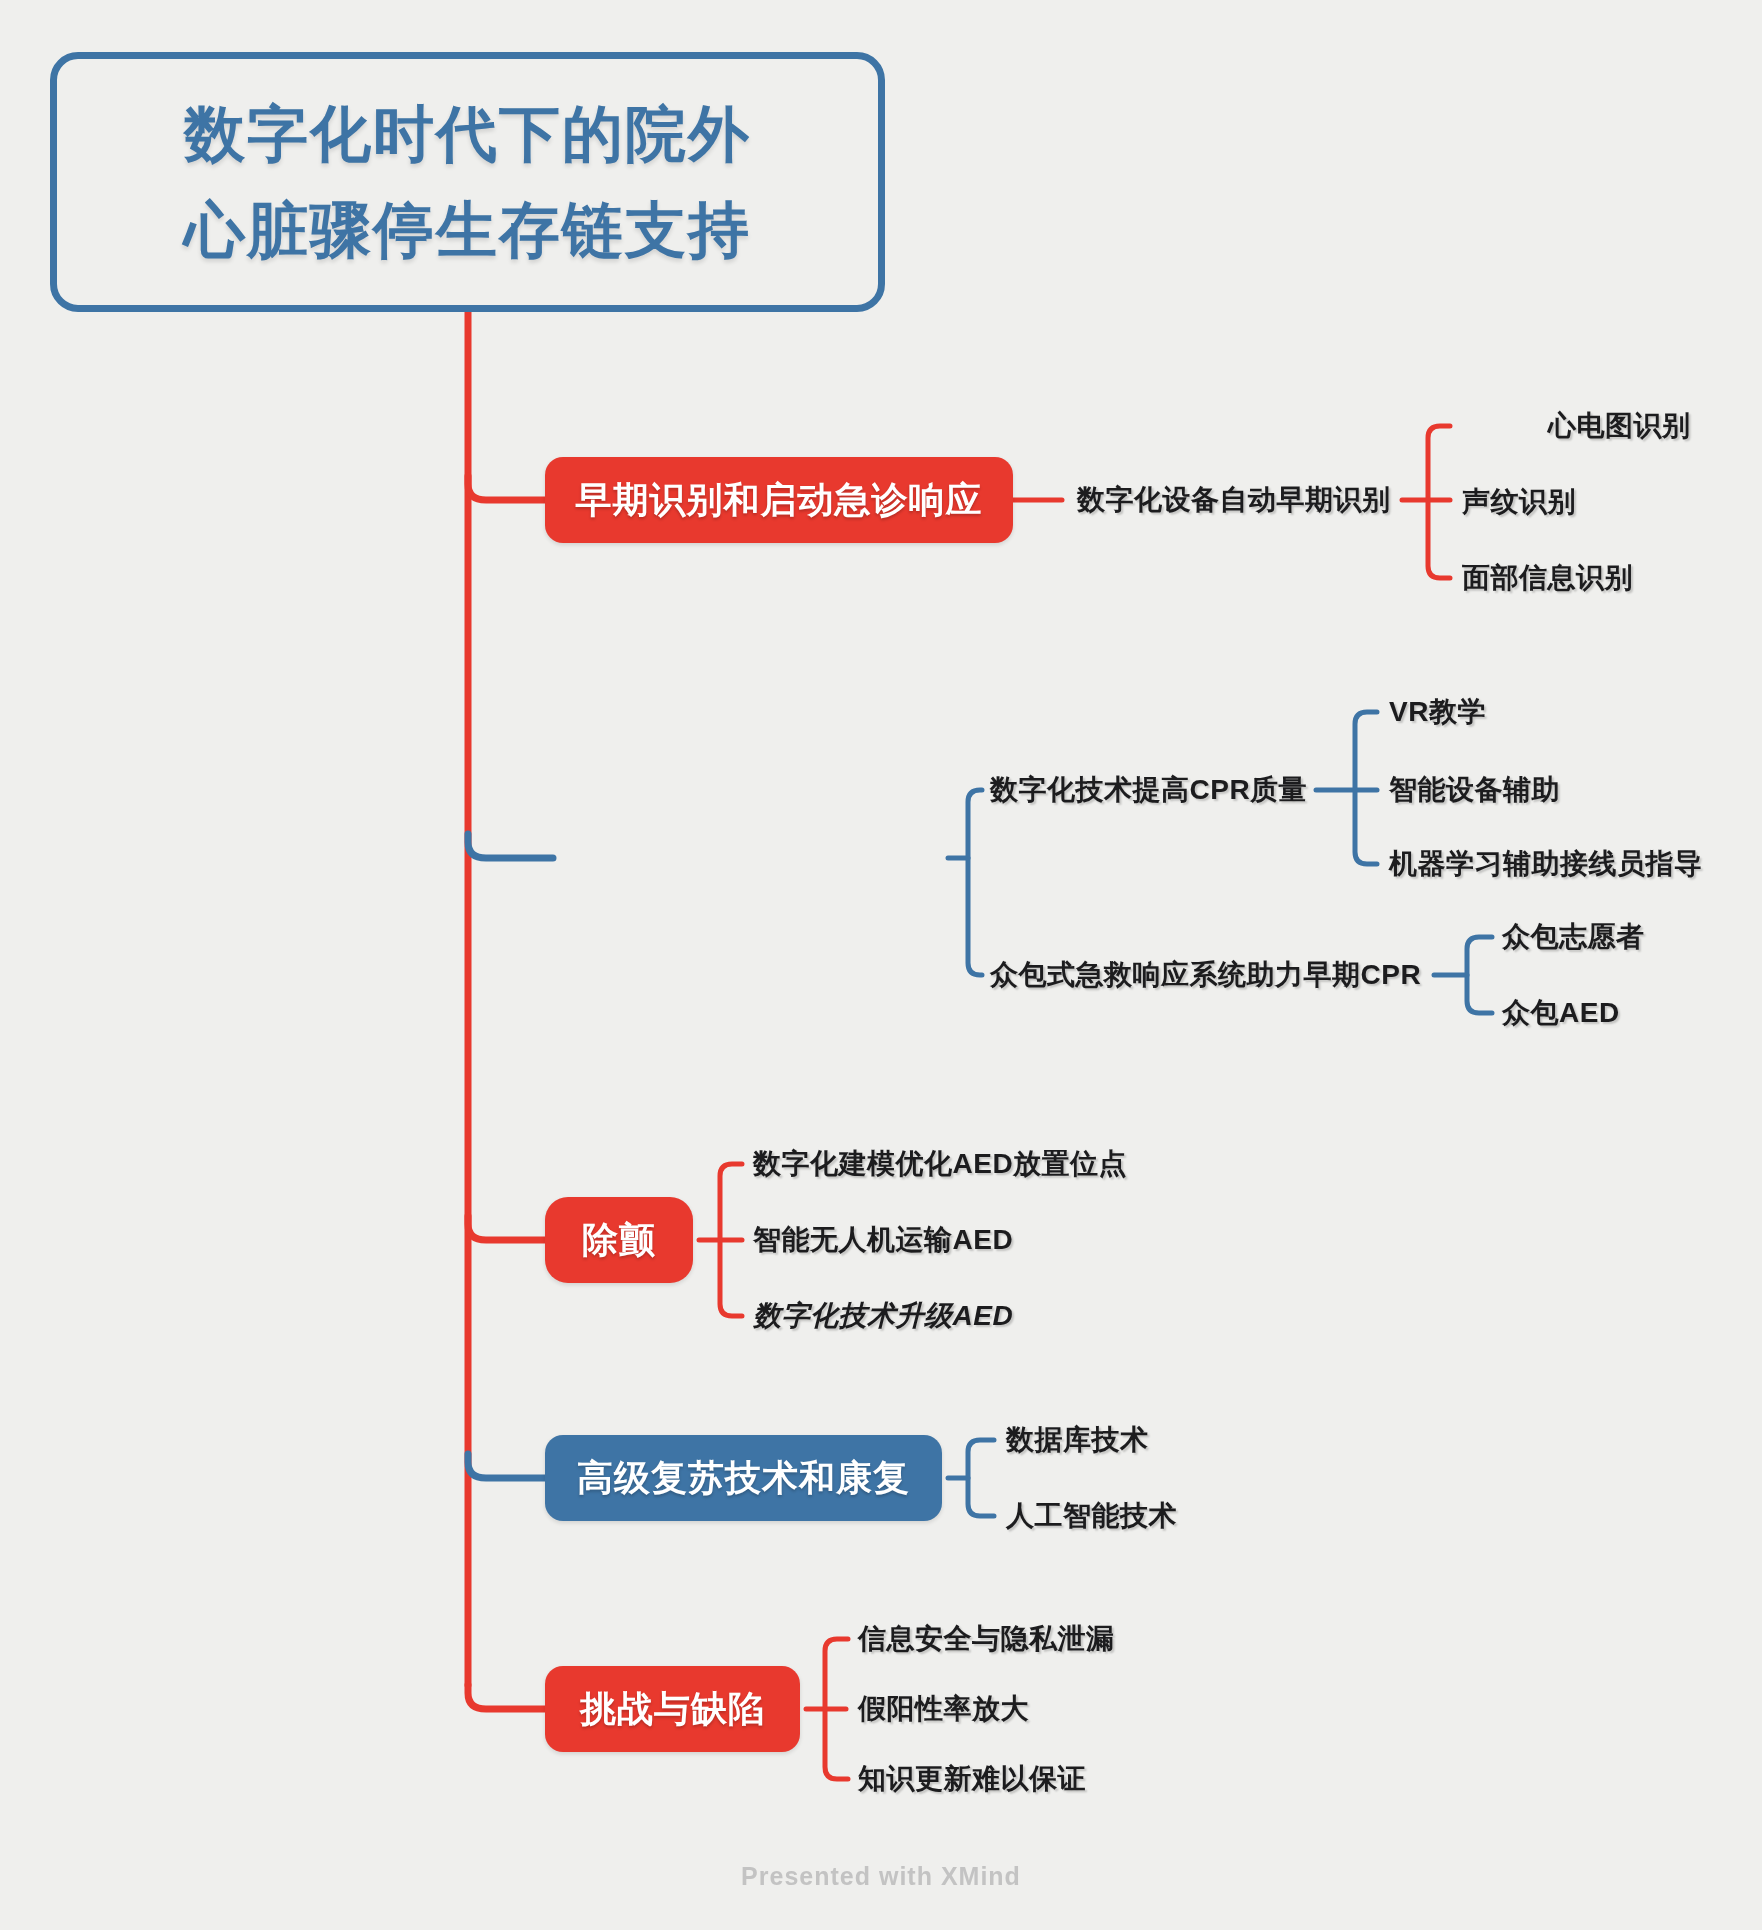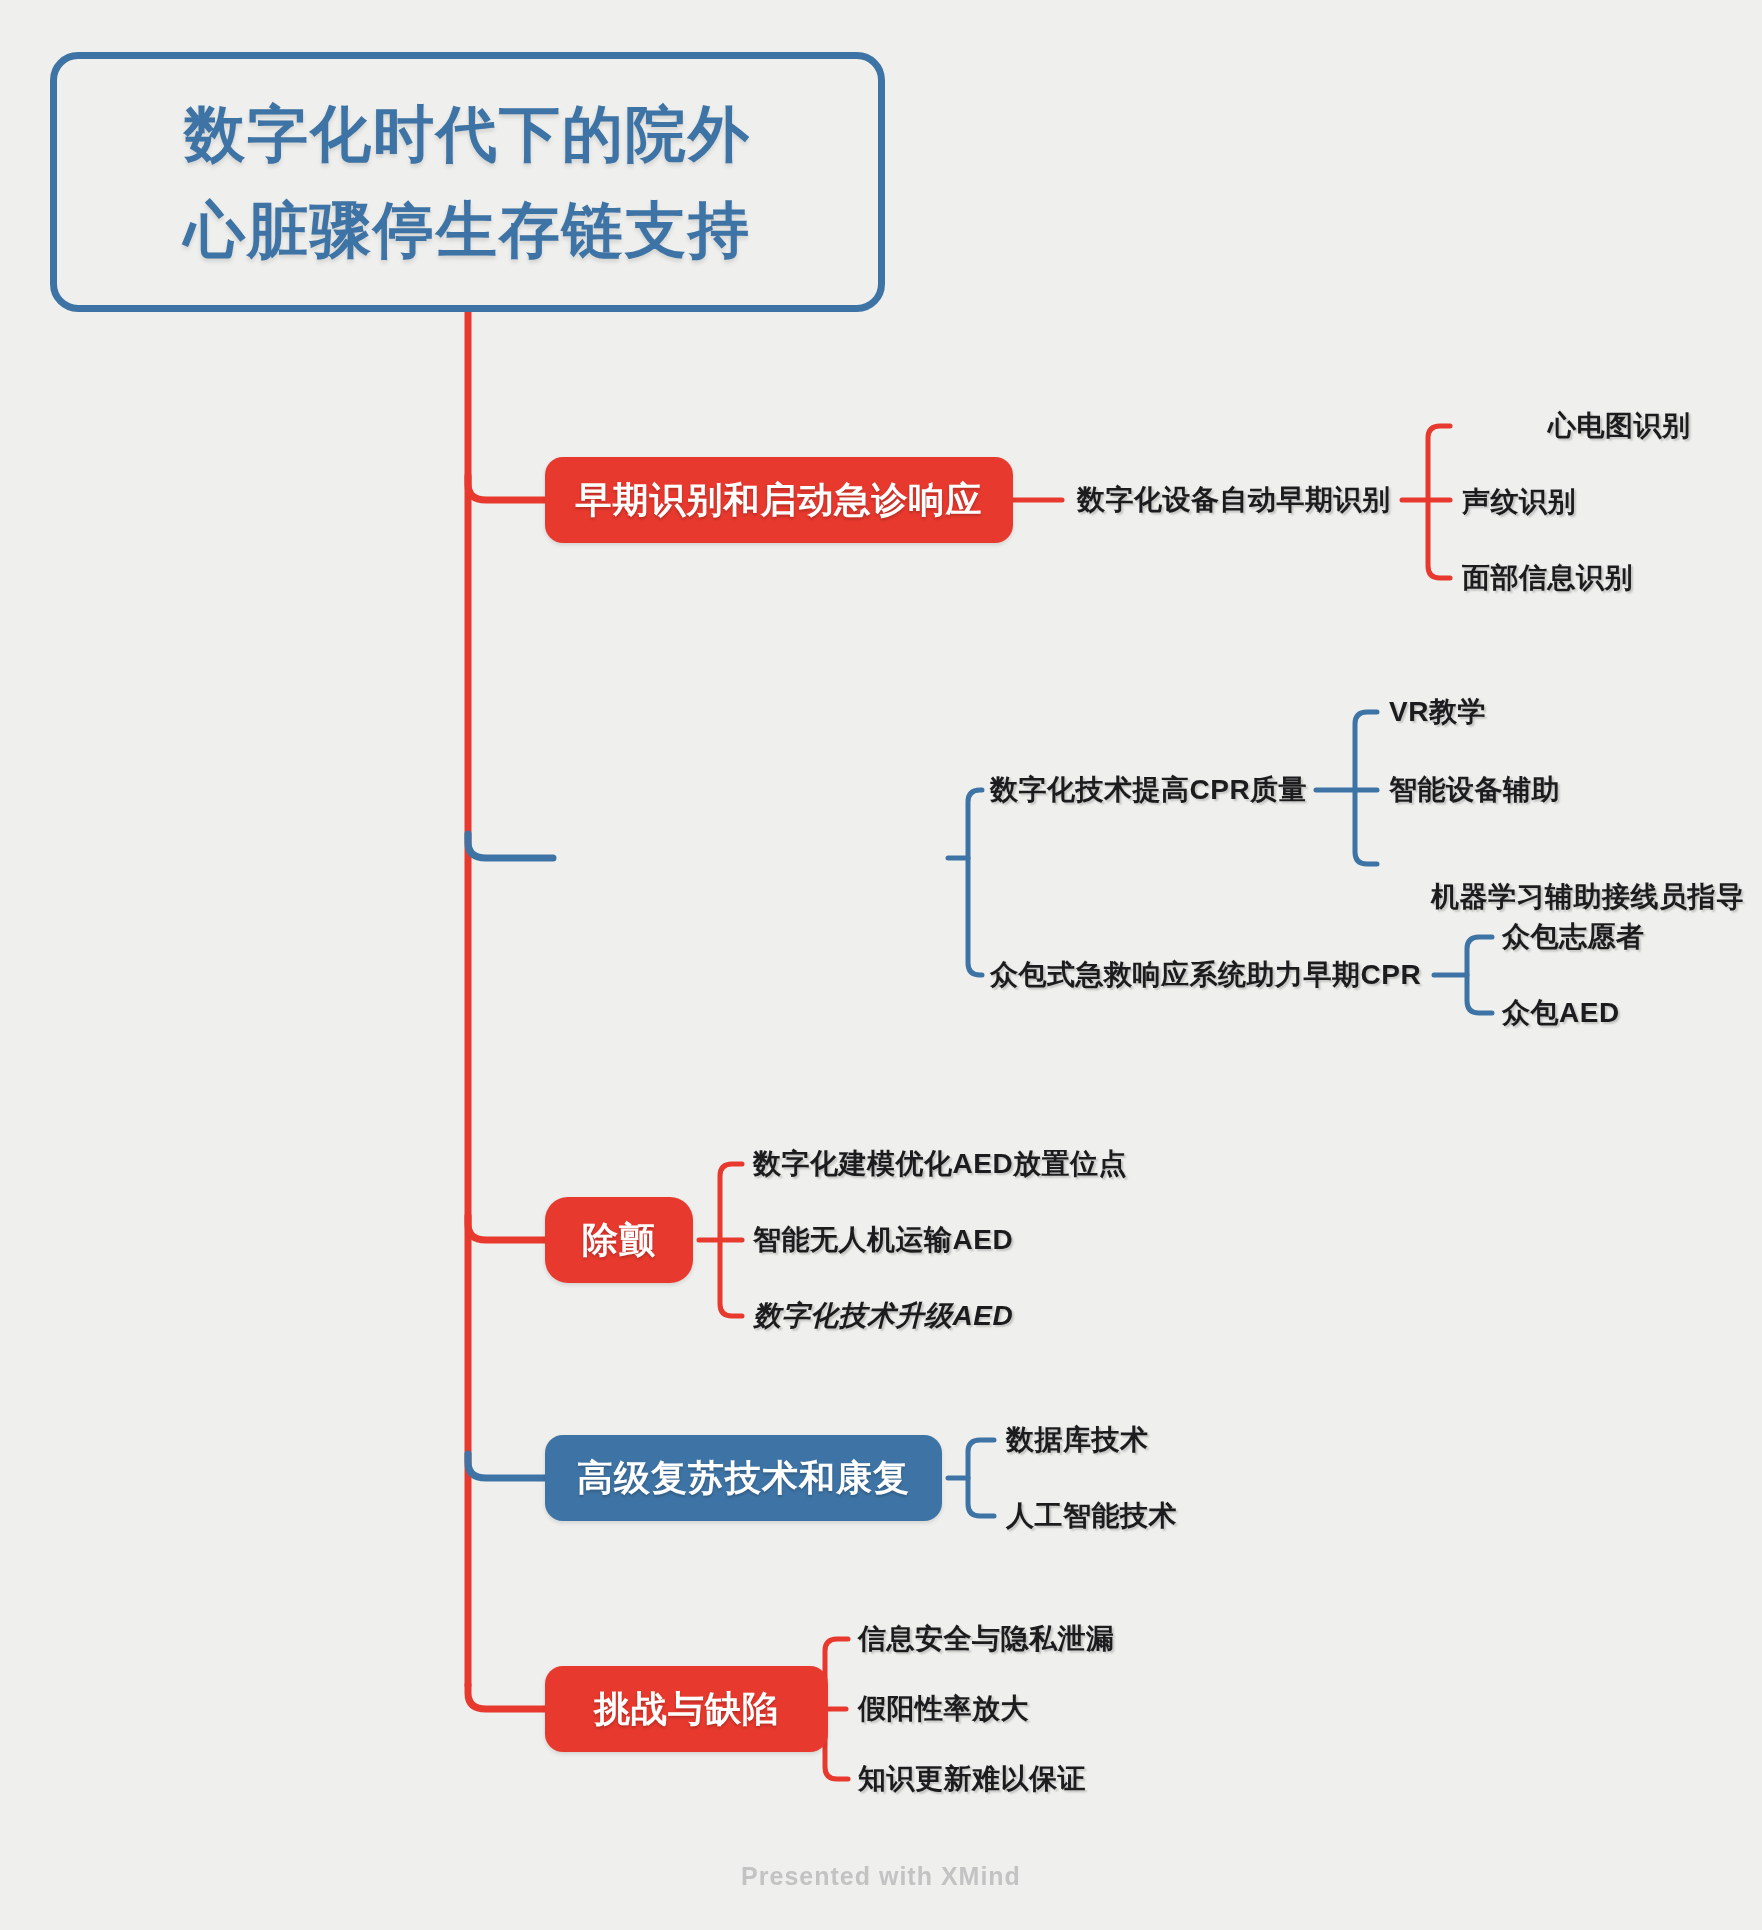--- a/index.html
+++ b/index.html
@@ -91,31 +91,31 @@
   </svg>
 
   <div class="root-topic">
     <div>数字化时代下的院外</div>
     <div>心脏骤停生存链支持</div>
   </div>
 
   <div class="topic red" style="left:545px;top:457px;width:468px;">早期识别和启动急诊响应</div>
   <div class="topic red" style="left:545px;top:1197px;width:148px;border-radius:23px;">除颤</div>
   <div class="topic blue" style="left:545px;top:1435px;width:397px;">高级复苏技术和康复</div>
-  <div class="topic red" style="left:545px;top:1666px;width:283px;">挑战与缺陷</div>
+  <div class="topic red" style="left:545px;top:1666px;width:255px;">挑战与缺陷</div>
 
   <div class="leaf" style="left:1077px;top:480px;">数字化设备自动早期识别</div>
   <div class="leaf" style="left:1548px;top:406px;">心电图识别</div>
   <div class="leaf" style="left:1462px;top:482px;">声纹识别</div>
   <div class="leaf" style="left:1462px;top:558px;">面部信息识别</div>
 
   <div class="leaf" style="left:990px;top:770px;">数字化技术提高CPR质量</div>
   <div class="leaf" style="left:1389px;top:692px;">VR教学</div>
   <div class="leaf" style="left:1389px;top:770px;">智能设备辅助</div>
-  <div class="leaf" style="left:1389px;top:877px;margin-left:42px;">机器学习辅助接线员指导</div>
+  <div class="leaf" style="left:1389px;top:844px;">机器学习辅助接线员指导</div>
   <div class="leaf" style="left:990px;top:955px;">众包式急救响应系统助力早期CPR</div>
   <div class="leaf" style="left:1502px;top:917px;">众包志愿者</div>
   <div class="leaf" style="left:1502px;top:993px;">众包AED</div>
 
   <div class="leaf" style="left:753px;top:1144px;">数字化建模优化AED放置位点</div>
   <div class="leaf" style="left:753px;top:1220px;">智能无人机运输AED</div>
   <div class="leaf" style="left:753px;top:1296px;font-style:italic;">数字化技术升级AED</div>
 
   <div class="leaf" style="left:1006px;top:1420px;">数据库技术</div>
   <div class="leaf" style="left:1006px;top:1496px;">人工智能技术</div>

